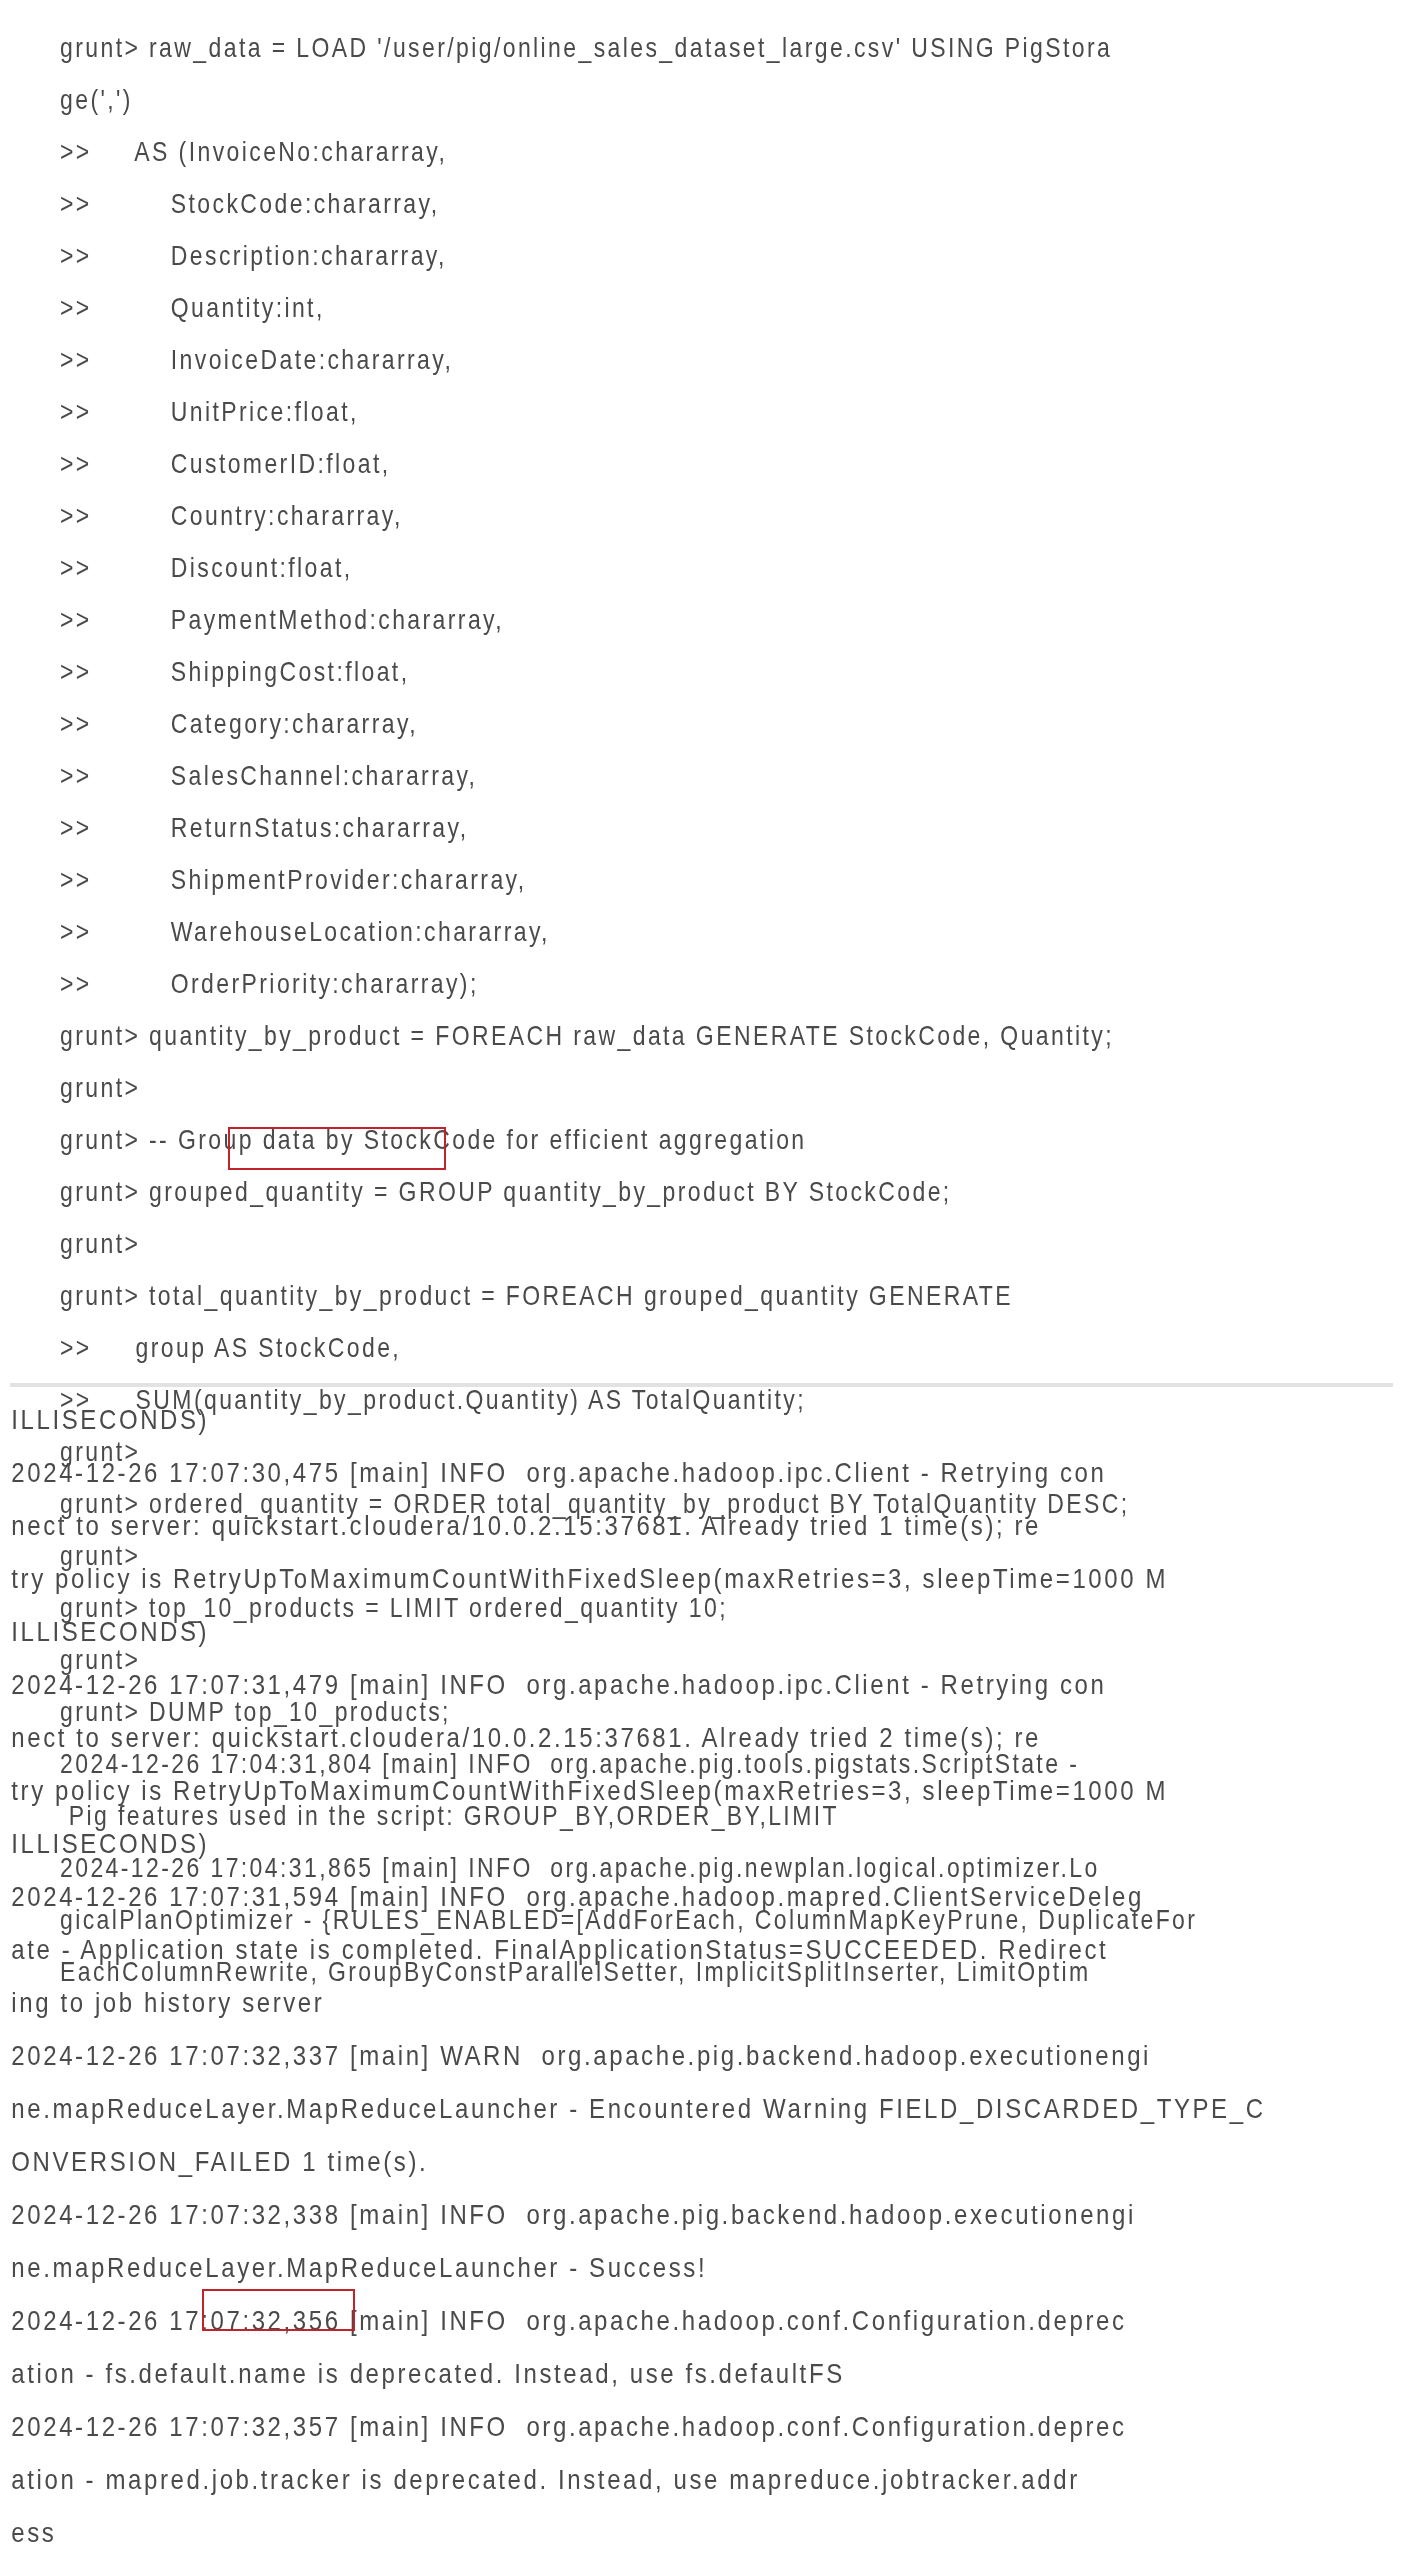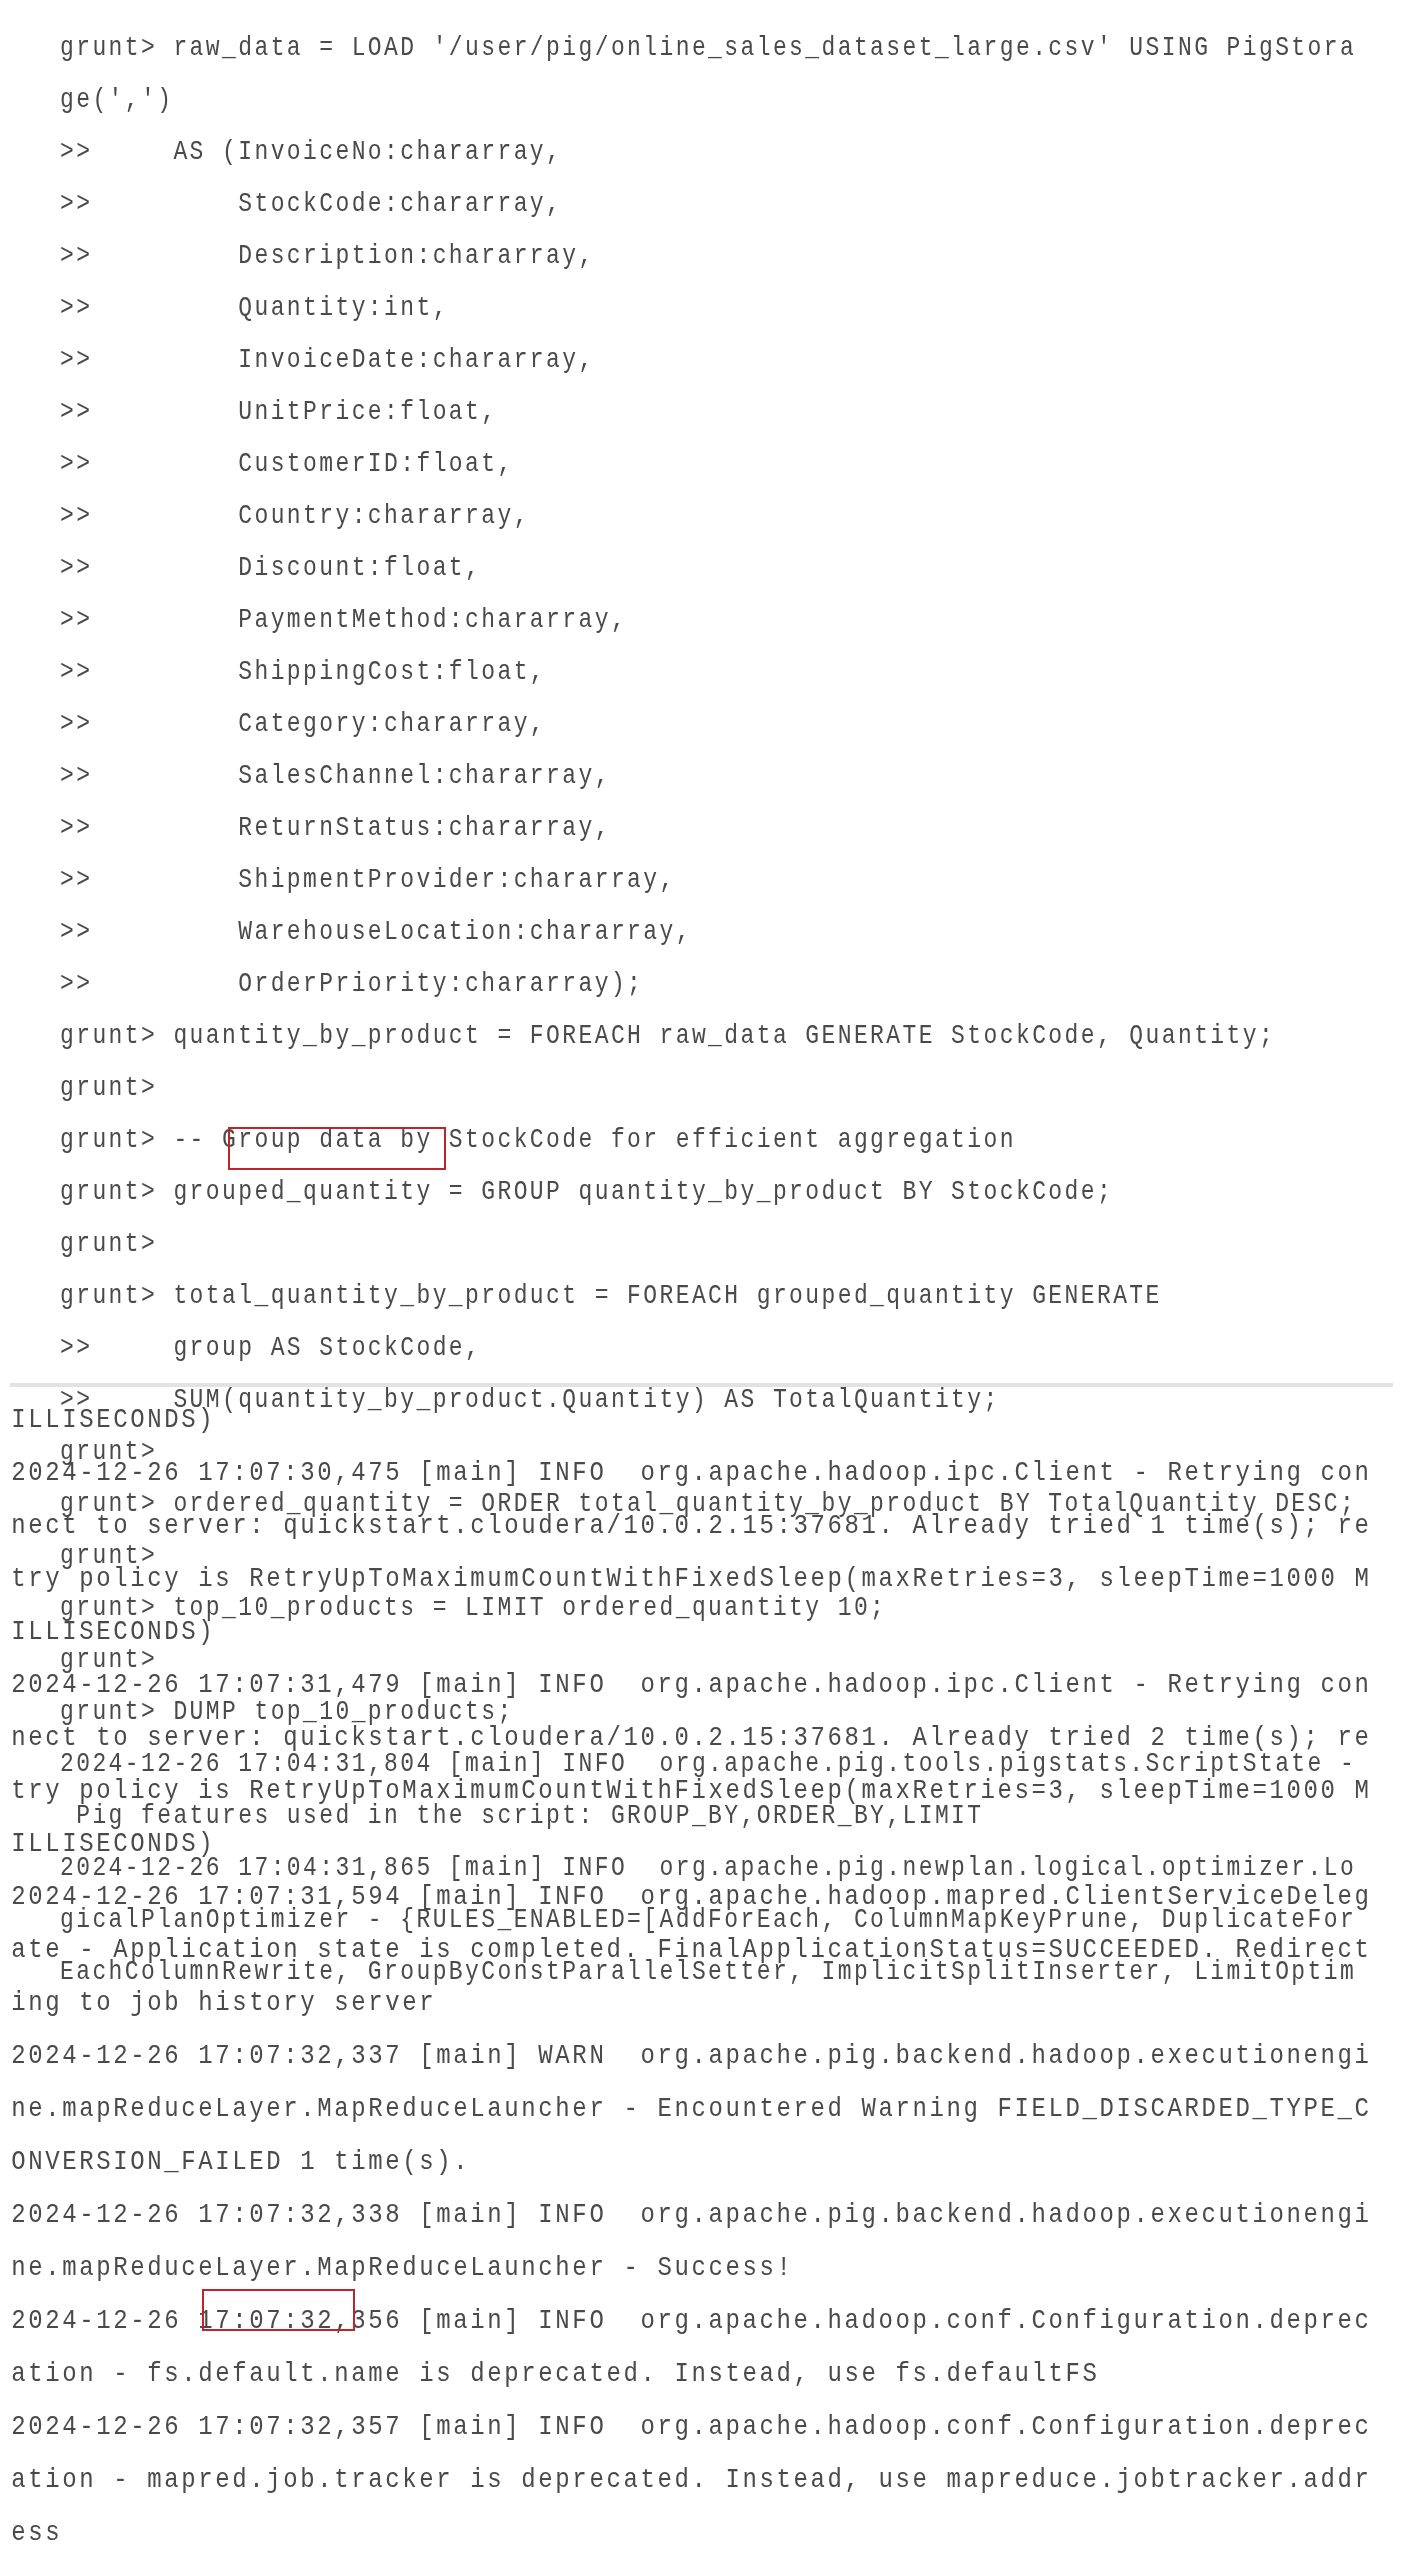--- a/index.html
+++ b/index.html
@@ -10,21 +10,21 @@
   body {
     width: 1401px;
     height: 2769px;
     position: relative;
     overflow: hidden;
   }
   .panel {
     position: absolute;
     left: 0;
     right: 0;
-    font-family: Liberation Mono, monospace;
+    font-family: Liberation Sans, sans-serif;
     color: #4a4a4a;
     white-space: pre;
   }
   .panel-top {
     top: 13px;
     height: 1319px;
     padding-left: 60px;
     box-sizing: border-box;
   }
   .panel-top .line {

